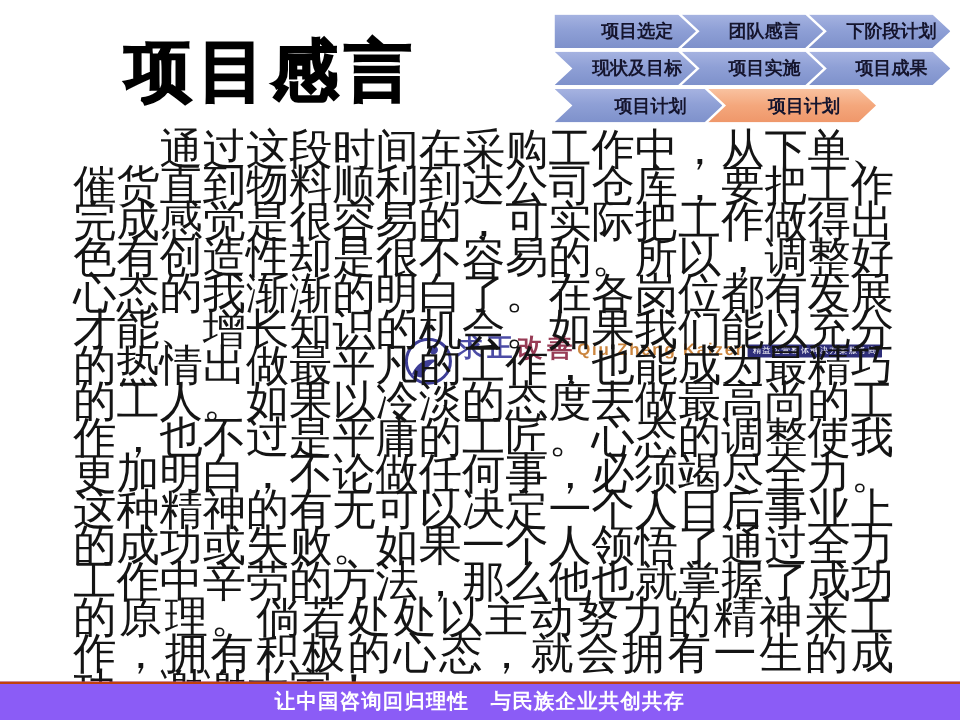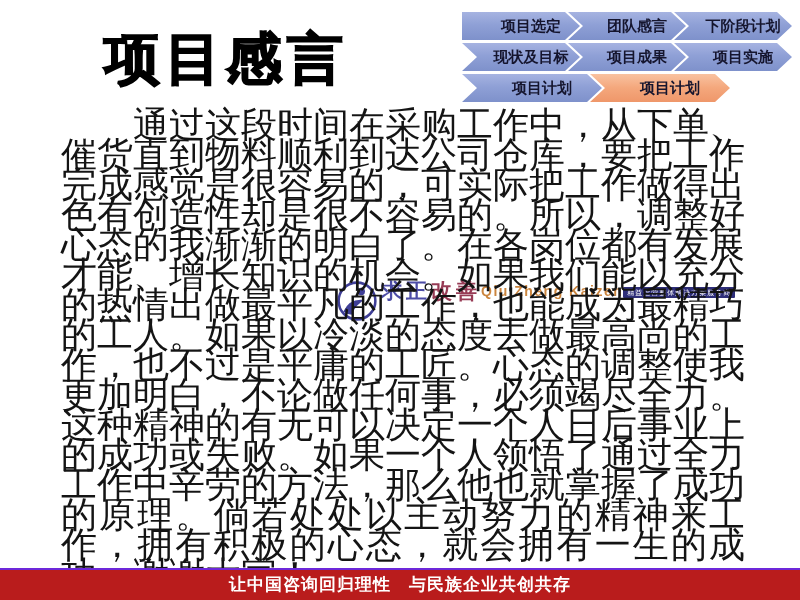--- a/index.html
+++ b/index.html
@@ -101,22 +101,22 @@
     text-align:justify;
     text-indent:2em;
     letter-spacing:0;
   }
 
   
   .footer {
     position:absolute;
     left:0; right:0; bottom:0;
     height:30px;
-    background:#b91c1c;
-    border-top:2px solid #6d28d9;
+    background:#8b5cf6;
+    border-top:2px solid #c2410c;
     text-align:center;
     z-index:3;
   }
   .footer span {
     color:#ffffff;
     font-weight:bold;
     font-size:17px;
     line-height:30px;
     letter-spacing:1px;
     white-space:nowrap;
@@ -139,24 +139,24 @@
         </div>
       <div class="chev">
           <span>下阶段计划</span>
         </div>
     </div>
     <div class="nav-row">
       <div class="chev">
           <span>现状及目标</span>
         </div>
       <div class="chev">
-          <span>项目成果</span>
+          <span>项目实施</span>
         </div>
       <div class="chev">
-          <span>项目实施</span>
+          <span>项目成果</span>
         </div>
     </div>
     <div class="nav-row">
       <div class="chev">
           <span>项目计划</span>
         </div>
       <div class="chev active">
           <span>项目计划</span>
         </div>
     </div>

